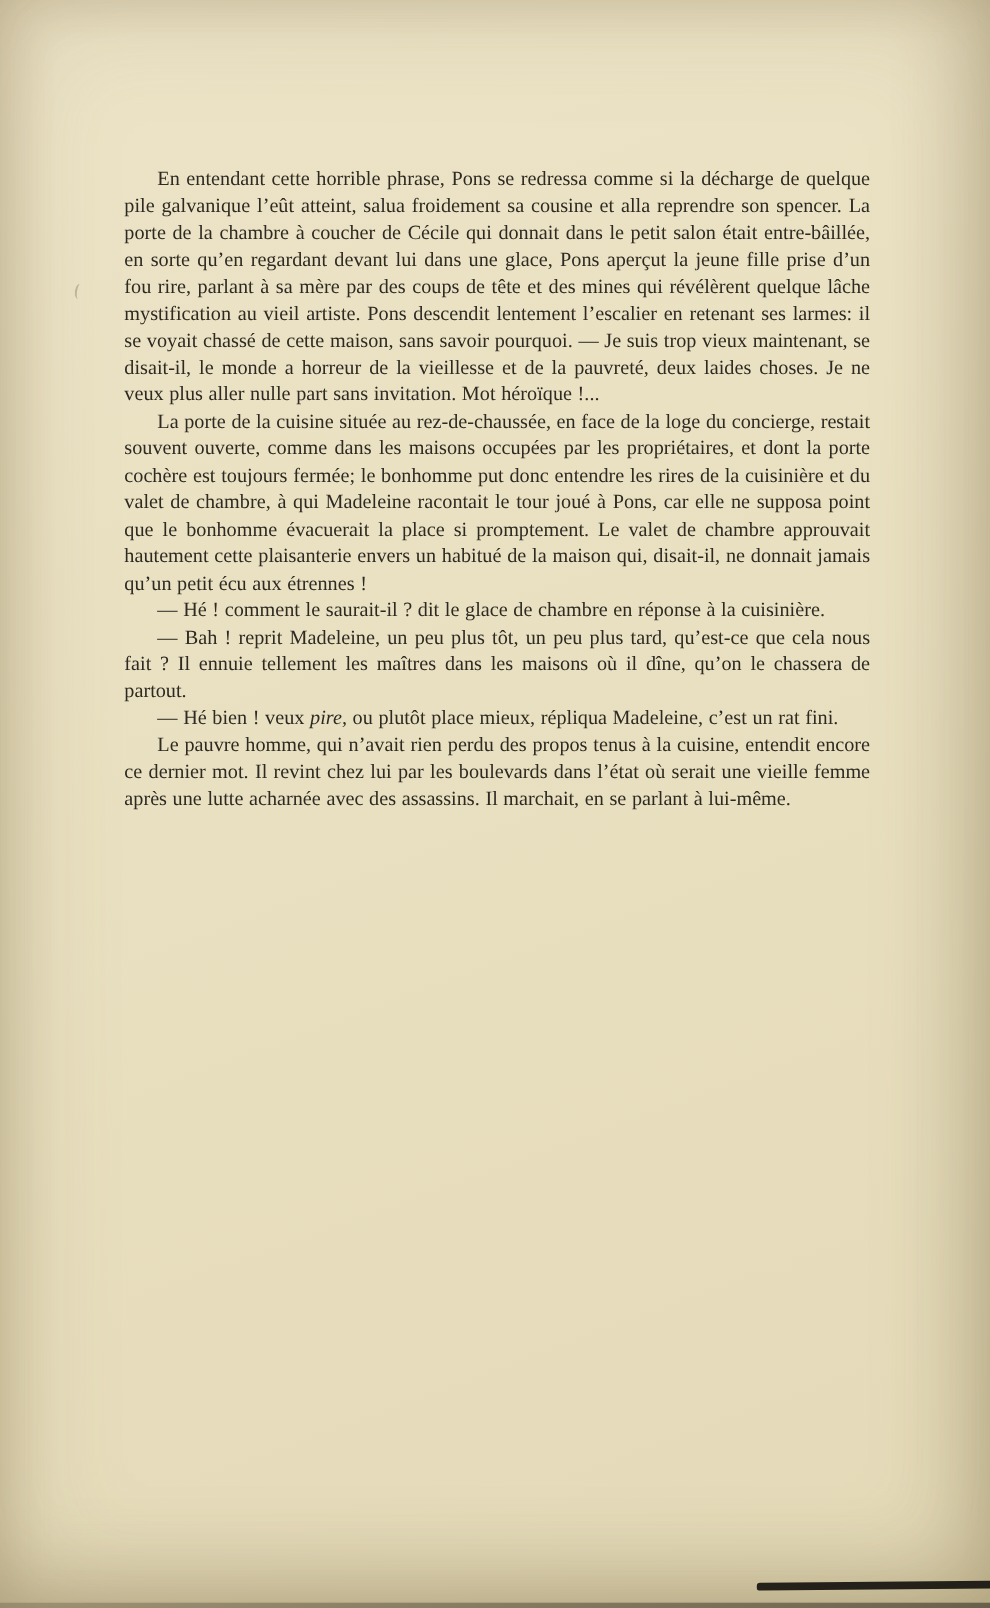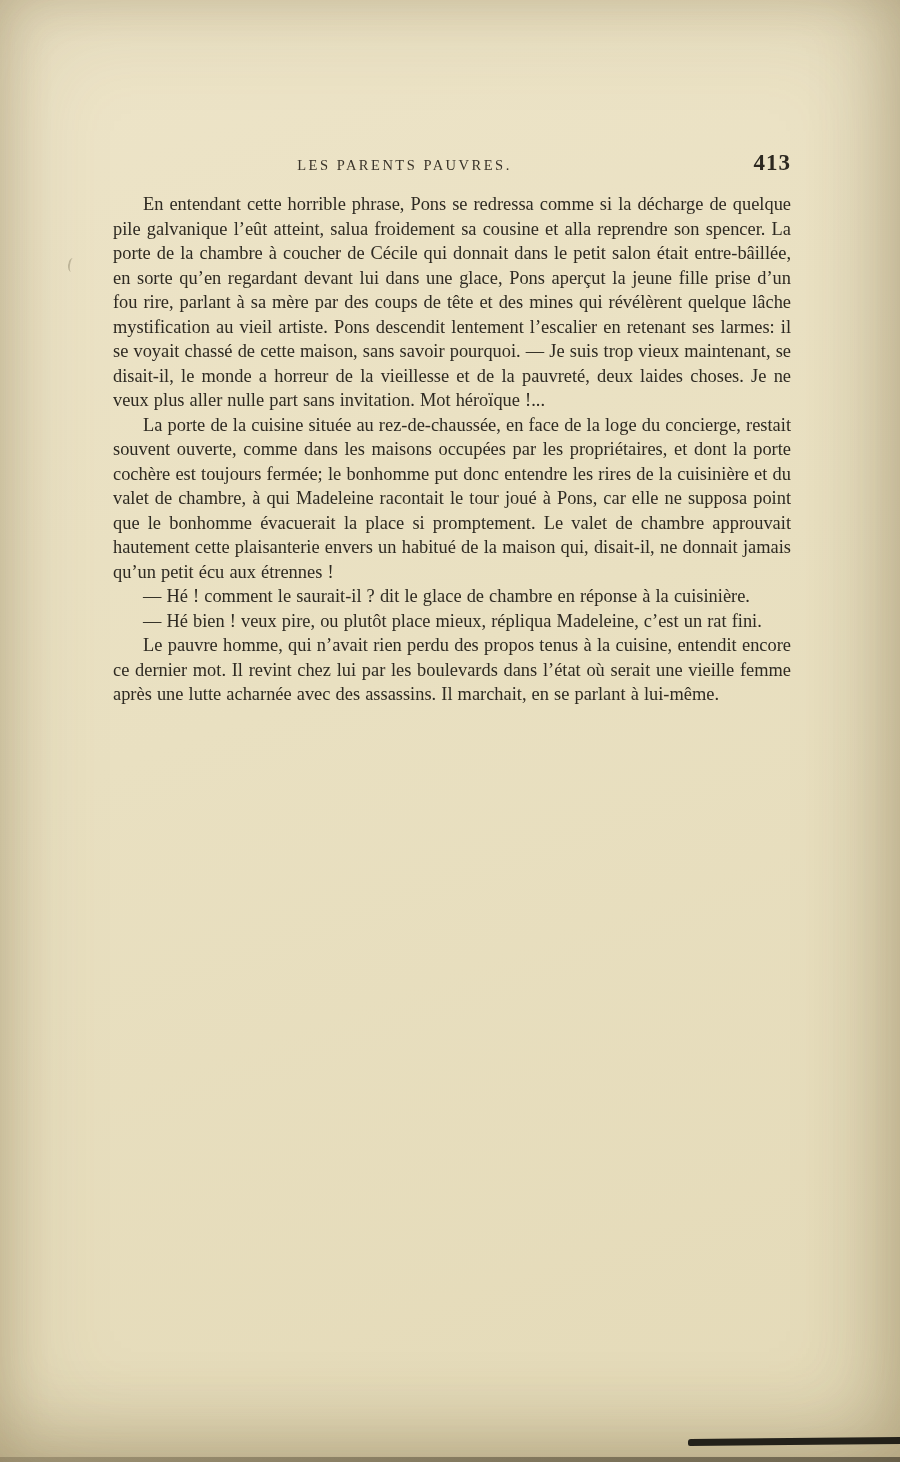--- a/index.html
+++ b/index.html
@@ -54,20 +54,21 @@
     font-size: 18.4px;
     line-height: 24.5px;
     text-align: justify;
     word-spacing: 0.5px;
   }
   .para {
     margin: 0;
     text-indent: 30px;
   }
   .italic {
+    font-style: italic;
   }
   .vignette {
     position: absolute;
     inset: 0;
     pointer-events: none;
     box-shadow:
       inset 0 0 110px rgba(120, 100, 55, 0.22),
       inset -20px -30px 70px rgba(95, 78, 40, 0.22),
       inset 12px 0 40px rgba(120, 100, 55, 0.12);
   }
@@ -99,28 +100,25 @@
     border-left: 2px solid rgba(90, 80, 60, 0.30);
     border-radius: 50%;
     transform: rotate(8deg);
   }
 </style>
 </head>
 <body>
 
 <div class="scan">
   <div class="textblock">
-    <div class="header">
-      <span class="running-title">LES PARENTS PAUVRES.</span>
-      <span class="page-number">413</span>
-    </div>
     <div class="body-text">
         <p class="para"><span>En entendant cette horrible phrase, Pons se redressa comme si la décharge de quelque pile galvanique l’eût atteint, salua froidement sa cousine et alla reprendre son spencer. La porte de la chambre à coucher de Cécile qui donnait dans le petit salon était entre-bâillée, en sorte qu’en regardant devant lui dans une glace, Pons aperçut la jeune fille prise d’un fou rire, parlant à sa mère par des coups de tête et des mines qui révélèrent quelque lâche mystification au vieil artiste. Pons descendit lentement l’escalier en retenant ses larmes: il se voyait chassé de cette maison, sans savoir pourquoi. — Je suis trop vieux maintenant, se disait-il, le monde a horreur de la vieillesse et de la pauvreté, deux laides choses. Je ne veux plus aller nulle part sans invitation. Mot héroïque !...</span></p>
         <p class="para"><span>La porte de la cuisine située au rez-de-chaussée, en face de la loge du concierge, restait souvent ouverte, comme dans les maisons occupées par les propriétaires, et dont la porte cochère est toujours fermée; le bonhomme put donc entendre les rires de la cuisinière et du valet de chambre, à qui Madeleine racontait le tour joué à Pons, car elle ne supposa point que le bonhomme évacuerait la place si promptement. Le valet de chambre approuvait hautement cette plaisanterie envers un habitué de la maison qui, disait-il, ne donnait jamais qu’un petit écu aux étrennes !</span></p>
         <p class="para"><span>— Hé ! comment le saurait-il ? dit le glace de chambre en réponse à la cuisinière.</span></p>
+        <p class="para"><span>— Bah ! reprit Madeleine, un peu plus tôt, un peu plus tard, qu’est-ce que cela nous fait ? Il ennuie tellement les maîtres dans les maisons où il dîne, qu’on le chassera de partout.</span></p>
         <p class="para"><span>— Hé bien ! veux </span><span class="italic">pire,</span><span> ou plutôt place mieux, répliqua Madeleine, c’est un rat fini.</span></p>
         <p class="para"><span>Le pauvre homme, qui n’avait rien perdu des propos tenus à la cuisine, entendit encore ce dernier mot. Il revint chez lui par les boulevards dans l’état où serait une vieille femme après une lutte acharnée avec des assassins. Il marchait, en se parlant à lui-même.</span></p>
       </div>
   </div>
   <div class="left-speck"></div>
   <div class="vignette"></div>
   <div class="bottom-streak"></div>
   <div class="bottom-edge"></div>
 </div>
 

